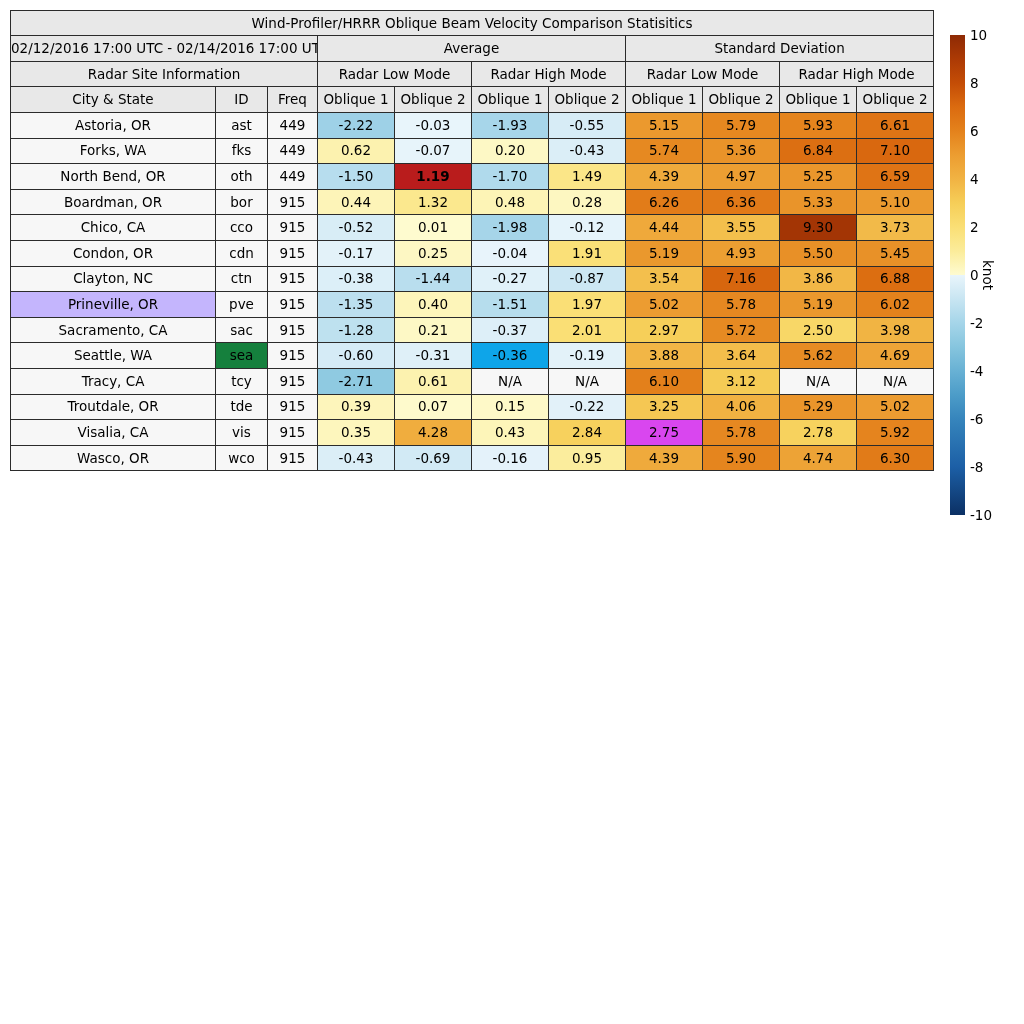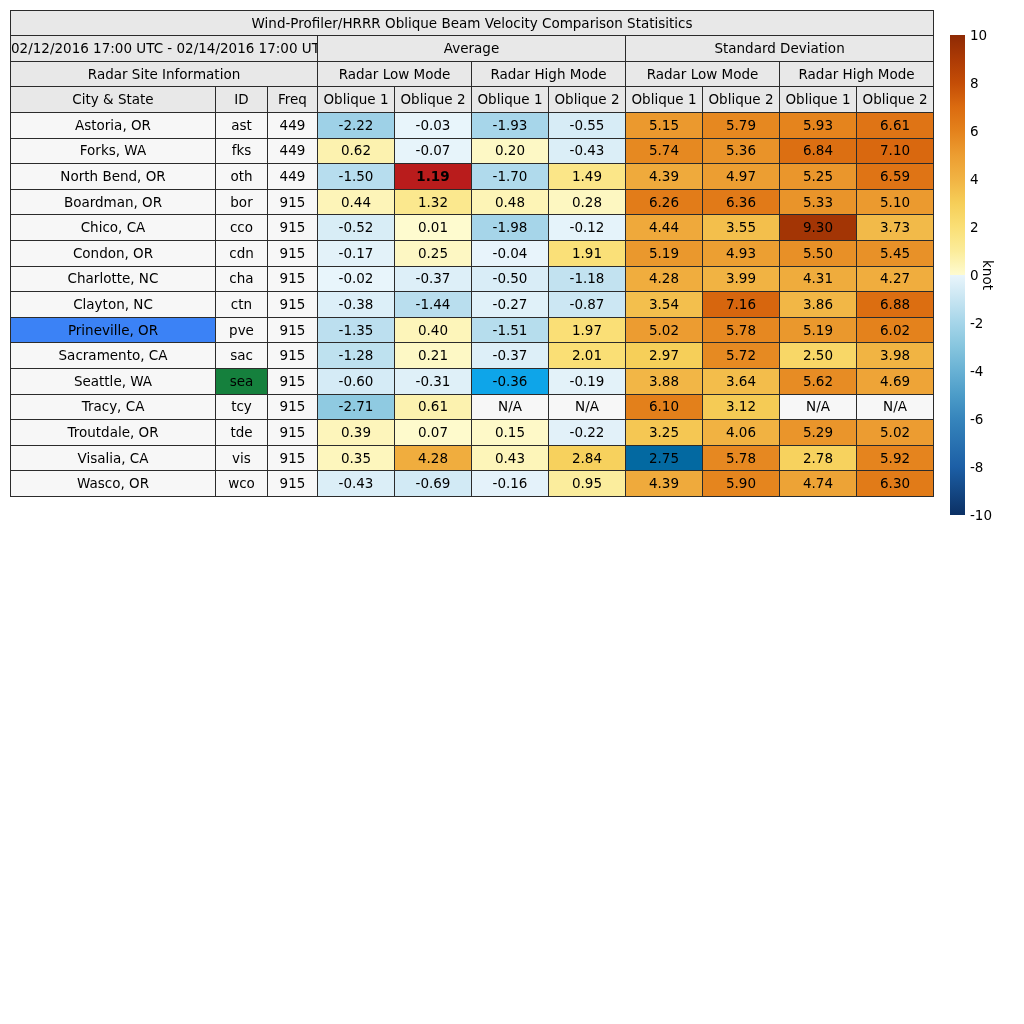--- a/index.html
+++ b/index.html
@@ -161,47 +161,34 @@
           <td style="background: rgb(227, 242, 249);">-0.17</td>
           <td style="background: rgb(253, 247, 195);">0.25</td>
           <td style="background: rgb(232, 244, 251);">-0.04</td>
           <td style="background: rgb(250, 224, 120);">1.91</td>
           <td style="background: rgb(234, 152, 45);">5.19</td>
           <td style="background: rgb(236, 159, 50);">4.93</td>
           <td style="background: rgb(232, 144, 39);">5.50</td>
           <td style="background: rgb(232, 145, 40);">5.45</td>
         </tr>
         <tr>
-          <td style="background: rgb(247, 247, 247);">Charlotte, NC</td>
-          <td style="background: rgb(247, 247, 247);">cha</td>
-          <td style="background: rgb(247, 247, 247);">915</td>
-          <td style="background: rgb(232, 245, 251);">-0.02</td>
-          <td style="background: rgb(221, 239, 248);">-0.37</td>
-          <td style="background: rgb(217, 237, 247);">-0.50</td>
-          <td style="background: rgb(194, 226, 240);">-1.18</td>
-          <td style="background: rgb(240, 173, 62);">4.28</td>
-          <td style="background: rgb(241, 179, 67);">3.99</td>
-          <td style="background: rgb(239, 172, 61);">4.31</td>
-          <td style="background: rgb(240, 173, 62);">4.27</td>
-        </tr>
-        <tr>
           <td style="background: rgb(247, 247, 247);">Clayton, NC</td>
           <td style="background: rgb(247, 247, 247);">ctn</td>
           <td style="background: rgb(247, 247, 247);">915</td>
           <td style="background: rgb(220, 239, 248);">-0.38</td>
           <td style="background: rgb(185, 222, 238);">-1.44</td>
           <td style="background: rgb(224, 241, 249);">-0.27</td>
           <td style="background: rgb(204, 231, 243);">-0.87</td>
           <td style="background: rgb(243, 191, 77);">3.54</td>
           <td style="background: rgb(215, 102, 14);">7.16</td>
           <td style="background: rgb(242, 183, 70);">3.86</td>
           <td style="background: rgb(220, 110, 17);">6.88</td>
         </tr>
         <tr>
-          <td style="background: #3b82f6;">Prineville, OR</td>
+          <td style="background: #c4b5fd;">Prineville, OR</td>
           <td style="background: rgb(247, 247, 247);">pve</td>
           <td style="background: rgb(247, 247, 247);">915</td>
           <td style="background: rgb(188, 223, 239);">-1.35</td>
           <td style="background: rgb(253, 245, 186);">0.40</td>
           <td style="background: rgb(182, 221, 237);">-1.51</td>
           <td style="background: rgb(250, 223, 118);">1.97</td>
           <td style="background: rgb(236, 156, 49);">5.02</td>
           <td style="background: rgb(230, 136, 33);">5.78</td>
           <td style="background: rgb(234, 152, 45);">5.19</td>
           <td style="background: rgb(228, 130, 28);">6.02</td>
@@ -259,21 +246,21 @@
           <td style="background: rgb(236, 156, 49);">5.02</td>
         </tr>
         <tr>
           <td style="background: rgb(247, 247, 247);">Visalia, CA</td>
           <td style="background: rgb(247, 247, 247);">vis</td>
           <td style="background: rgb(247, 247, 247);">915</td>
           <td style="background: rgb(253, 246, 189);">0.35</td>
           <td style="background: rgb(240, 173, 62);">4.28</td>
           <td style="background: rgb(253, 245, 185);">0.43</td>
           <td style="background: rgb(247, 209, 93);">2.84</td>
-          <td style="background: #0369a1;">2.75</td>
+          <td style="background: #d946ef;">2.75</td>
           <td style="background: rgb(230, 136, 33);">5.78</td>
           <td style="background: rgb(247, 210, 94);">2.78</td>
           <td style="background: rgb(229, 132, 30);">5.92</td>
         </tr>
         <tr>
           <td style="background: rgb(247, 247, 247);">Wasco, OR</td>
           <td style="background: rgb(247, 247, 247);">wco</td>
           <td style="background: rgb(247, 247, 247);">915</td>
           <td style="background: rgb(219, 238, 247);">-0.43</td>
           <td style="background: rgb(210, 234, 245);">-0.69</td>

